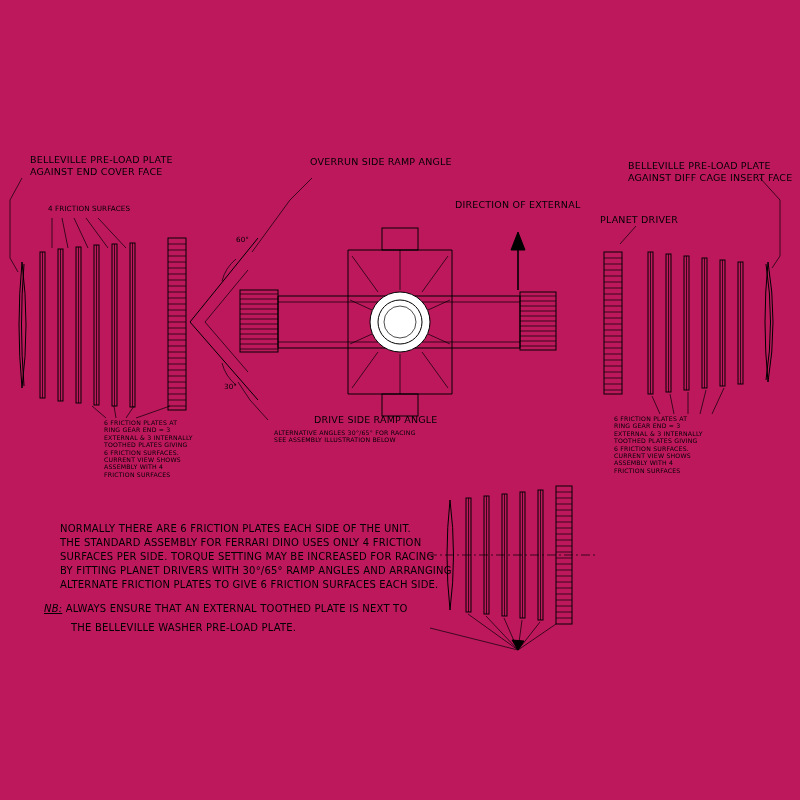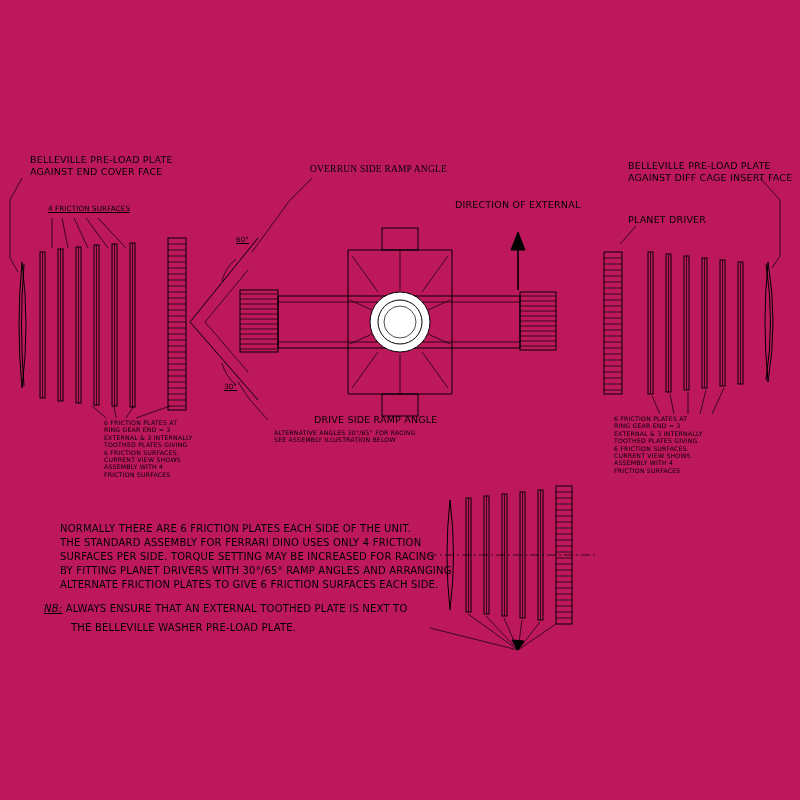--- a/index.html
+++ b/index.html
@@ -21,21 +21,20 @@
     font-family: "DejaVu Sans", sans-serif;
     font-size: 9.5px;
     line-height: 11.5px;
     white-space: pre;
     letter-spacing: 0.2px;
   }
   .lbl.small {
     font-size: 7.2px;
     line-height: 8.6px;
     letter-spacing: 0.1px;
-    text-decoration: underline;
   }
   .lbl.tiny {
     font-size: 6.2px;
     line-height: 7.4px;
   }
   .lbl.note {
     font-size: 10px;
     line-height: 14px;
   }
   .underline {
@@ -306,28 +305,28 @@
 
       <path class="ln-thin" d="M 660 414 L 652 396 M 674 414 L 670 394 M 688 414 L 688 392 M 700 414 L 706 390 M 712 414 L 724 388"></path>
     </g>
   </svg>
 
   <div class="lbl" style="left:30px; top:154px;">BELLEVILLE PRE-LOAD PLATE
 AGAINST END COVER FACE</div>
 
   <div class="lbl small" style="left:48px; top:205px;">4 FRICTION SURFACES</div>
 
-  <div class="lbl" style="left:310px; top:164px;font-family:Liberation Serif, serif;">OVERRUN SIDE RAMP ANGLE</div>
+  <div class="lbl" style="left:310px; top:156px;">OVERRUN SIDE RAMP ANGLE</div>
 
   <div class="lbl" style="left:455px; top:199px;">DIRECTION OF EXTERNAL</div>
 
   <div class="lbl" style="left:628px; top:160px;">BELLEVILLE PRE-LOAD PLATE
 AGAINST DIFF CAGE INSERT FACE</div>
 
-  <div class="lbl" style="left:628px; top:214px;">PLANET DRIVER</div>
+  <div class="lbl" style="left:600px; top:214px;">PLANET DRIVER</div>
 
   <div class="lbl small" style="left:236px; top:236px;">60°</div>
 
   <div class="lbl small" style="left:224px; top:383px;">30°</div>
 
   <div class="lbl" style="left:274px; top:414px;padding-left:40px;">DRIVE SIDE RAMP ANGLE</div>
 
   <div class="lbl tiny" style="left:274px; top:429px;">ALTERNATIVE ANGLES 30°/65° FOR RACING
 SEE ASSEMBLY ILLUSTRATION BELOW</div>
 

